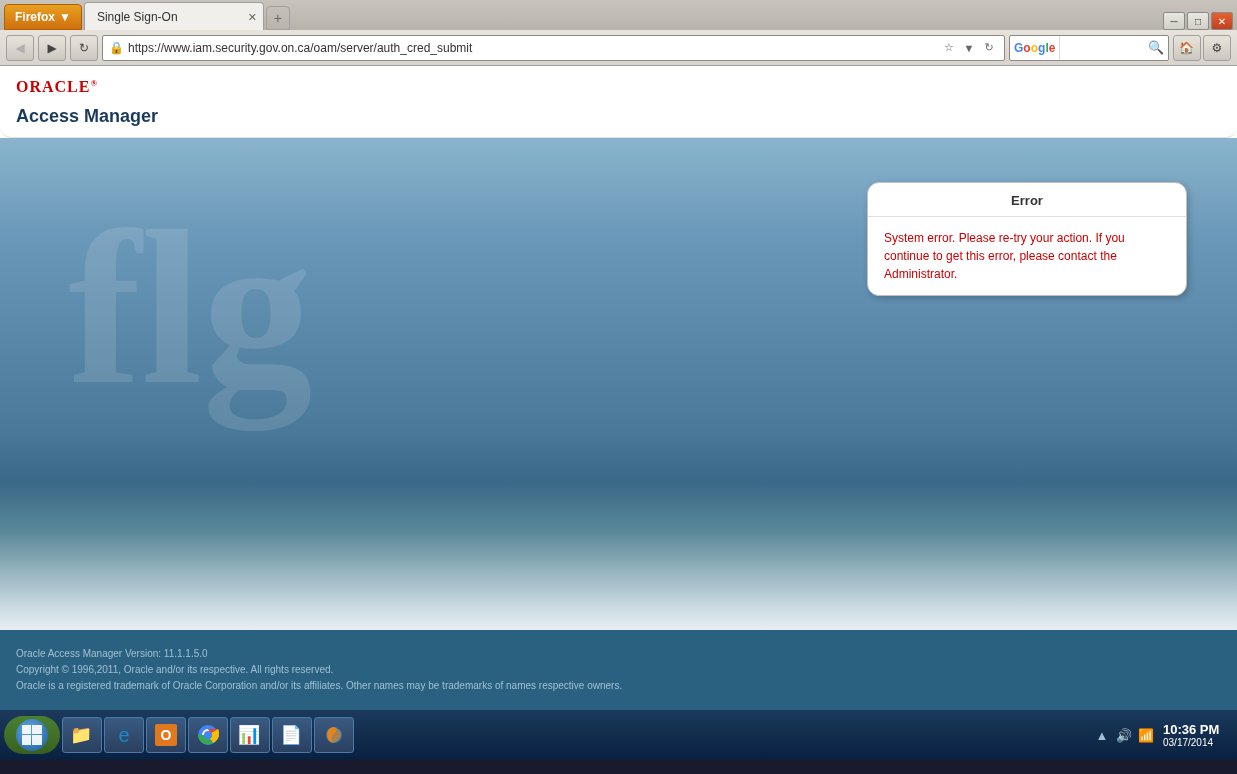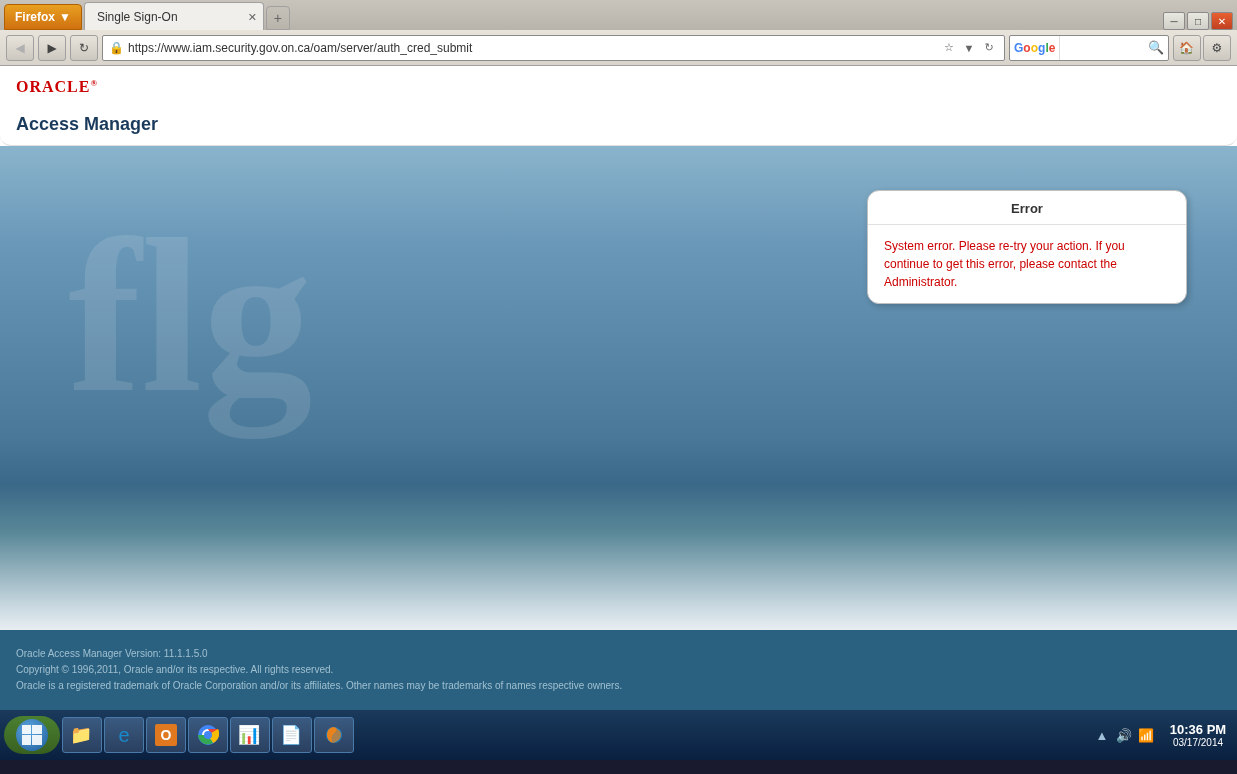--- a/index.html
+++ b/index.html
@@ -225,21 +225,21 @@
 
     .oracle-logo-text .reg-mark {
       font-size: 9px;
       vertical-align: super;
     }
 
     .access-manager-text {
       color: #1a3a5c;
       font-size: 18px;
       font-weight: bold;
-      margin-top: 18px;
+      margin-top: 10px;
     }
 
     
     .main-area {
       flex: 1;
       background: linear-gradient(to bottom, 
         #8ab4cc 0%, 
         #6a98b8 20%, 
         #5a88a8 40%, 
         #4a7898 60%, 
@@ -378,21 +378,21 @@
       height: 18px;
       display: flex;
       align-items: center;
       justify-content: center;
       font-size: 13px;
       color: #a0c0d8;
       cursor: pointer;
     }
 
     .clock {
-      text-align: center;
+      text-align: left;
       color: white;
       font-size: 11px;
       min-width: 70px;
     }
 
     .clock-time { font-size: 13px; font-weight: bold; }
     .clock-date { font-size: 10px; }
 
     .tab-close {
       position: absolute;

